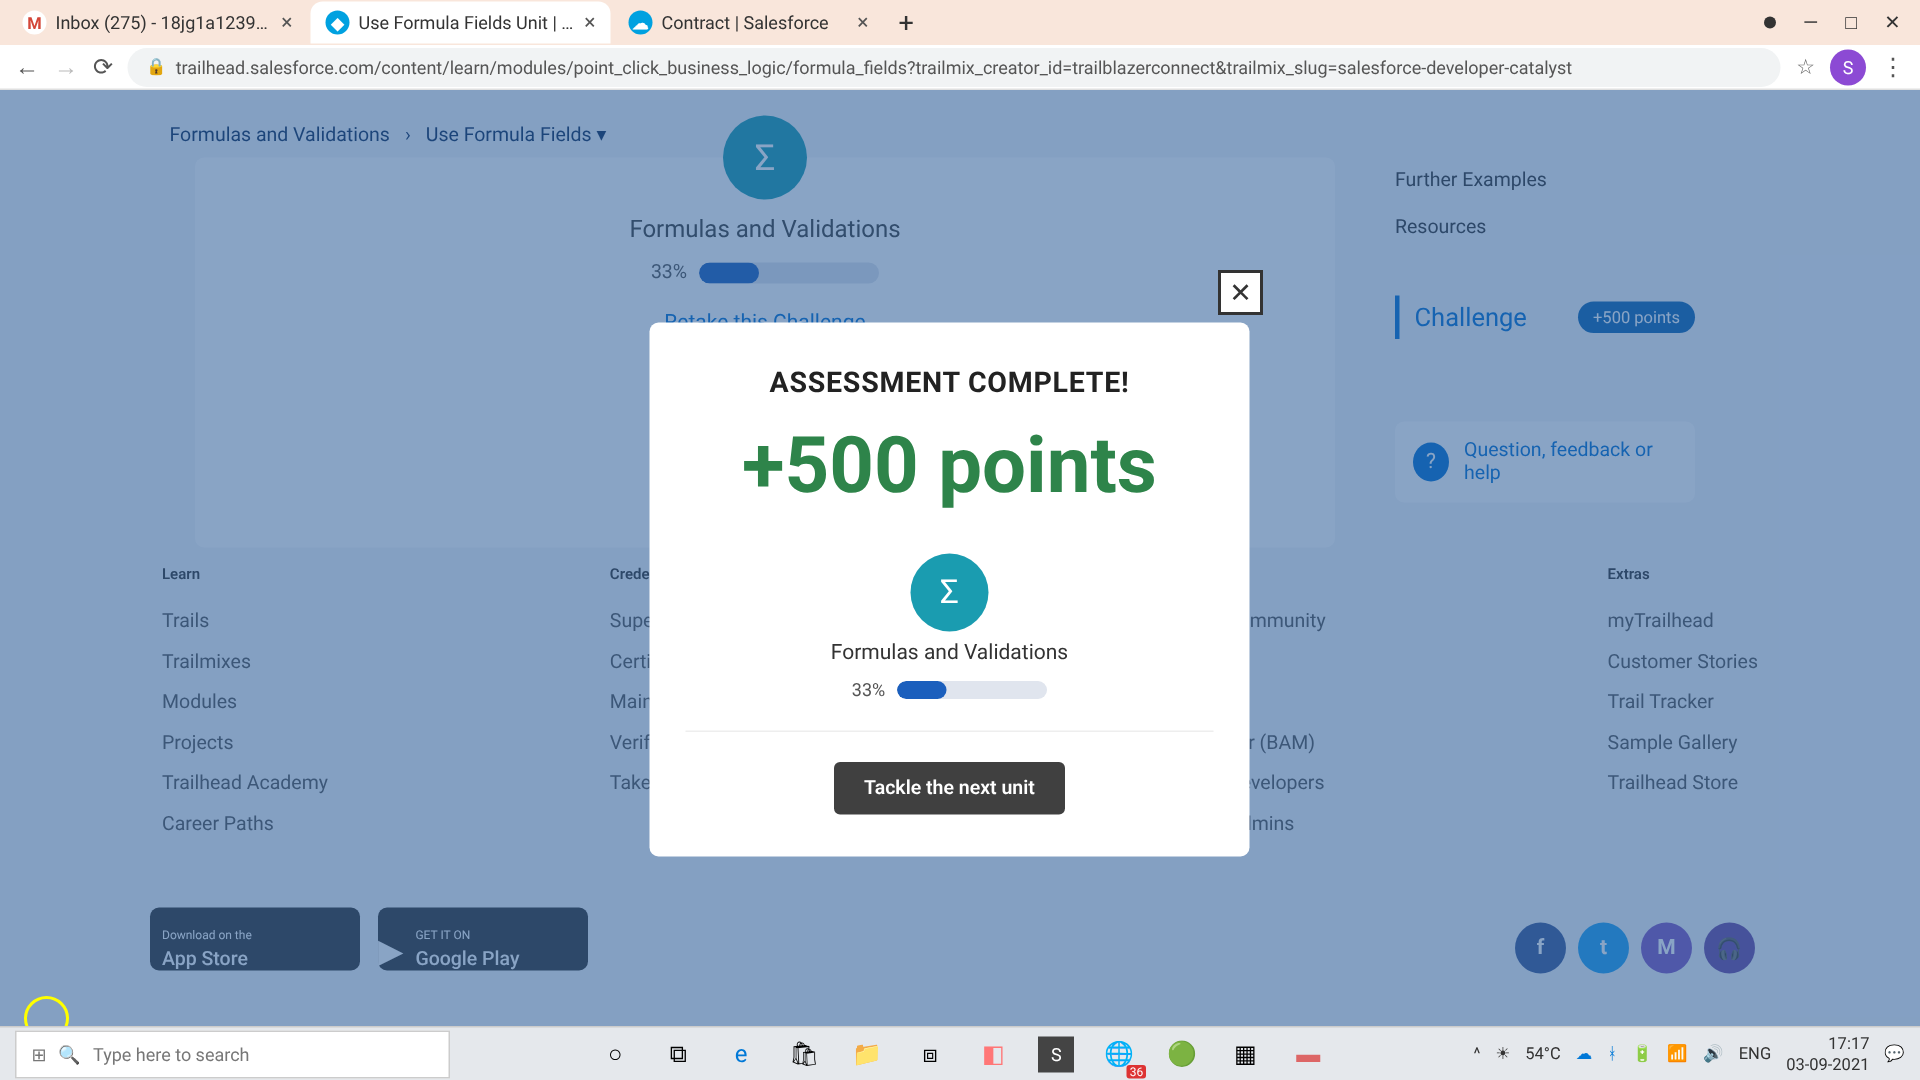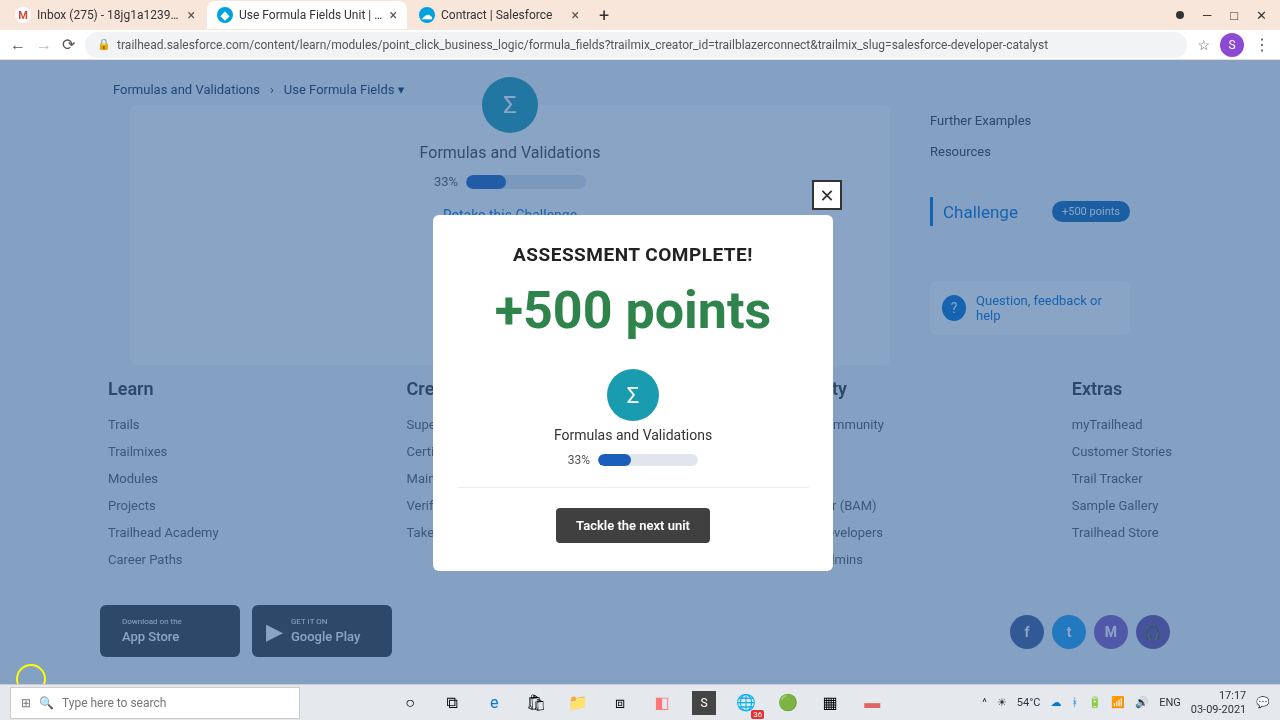--- a/index.html
+++ b/index.html
@@ -46,24 +46,24 @@
 .sidebar{position:absolute;right:150px;top:45px;width:200px}
 .sidebar .link{font-size:13px;color:#333;padding:8px 0}
 .sidebar .challenge-row{display:flex;align-items:center;justify-content:space-between;border-left:3px solid #0070d2;padding:4px 0 4px 10px;margin-top:30px}
 .sidebar .challenge-row .lab{color:#0070d2;font-size:17px}
 .sidebar .pts{background:#0d65b2;color:#fff;font-size:11px;padding:4px 10px;border-radius:12px}
 .sidebar .help-row{display:flex;align-items:center;gap:10px;margin-top:55px;background:#fff;padding:12px;border-radius:6px;color:#0070d2;font-size:13px;cursor:pointer}
 .sidebar .help-row .q{width:26px;height:26px;border-radius:50%;background:#0070d2;color:#fff;display:flex;align-items:center;justify-content:center;font-size:14px}
 
 
 .footer{position:absolute;left:0;right:0;top:318px;padding:0 108px;display:flex;justify-content:space-between}
-.footer-col h4{font-size:18px;color:#333;margin-bottom:18px;font-weight:600}
+.footer-col h4{font-size:10px;color:#333;margin-bottom:18px;font-weight:600}
 .footer-col a{display:block;font-size:13px;color:#555;margin-bottom:12px;text-decoration:none;cursor:pointer}
 .store-row{position:absolute;left:100px;top:545px;display:flex;gap:12px}
-.store-btn{width:140px;height:52px;background:#333;border-radius:6px;color:#fff;display:flex;align-items:center;gap:8px;padding:0 14px;cursor:pointer}
+.store-btn{width:140px;height:42px;background:#333;border-radius:6px;color:#fff;display:flex;align-items:flex-end;gap:8px;padding:0 0;cursor:pointer}
 .store-btn .ico{font-size:22px}
 .store-btn .txt small{font-size:8px;display:block}
 .store-btn .txt b{font-size:13px;font-weight:500}
 .social{position:absolute;right:110px;top:555px;display:flex;gap:8px}
 .social .circ{width:34px;height:34px;border-radius:50%;display:flex;align-items:center;justify-content:center;color:#fff;font-size:14px;font-weight:bold;cursor:pointer}
 
 
 .modal-wrap{position:absolute;inset:0}
 .modal{position:absolute;left:433px;top:155px;width:400px;background:#fff;border-radius:6px;padding:28px 24px;text-align:center}
 .modal-close{position:absolute;left:812px;top:120px;width:30px;height:30px;border:2px solid #333;color:#333;display:flex;align-items:center;justify-content:center;font-size:18px;cursor:pointer;background:#fff}

